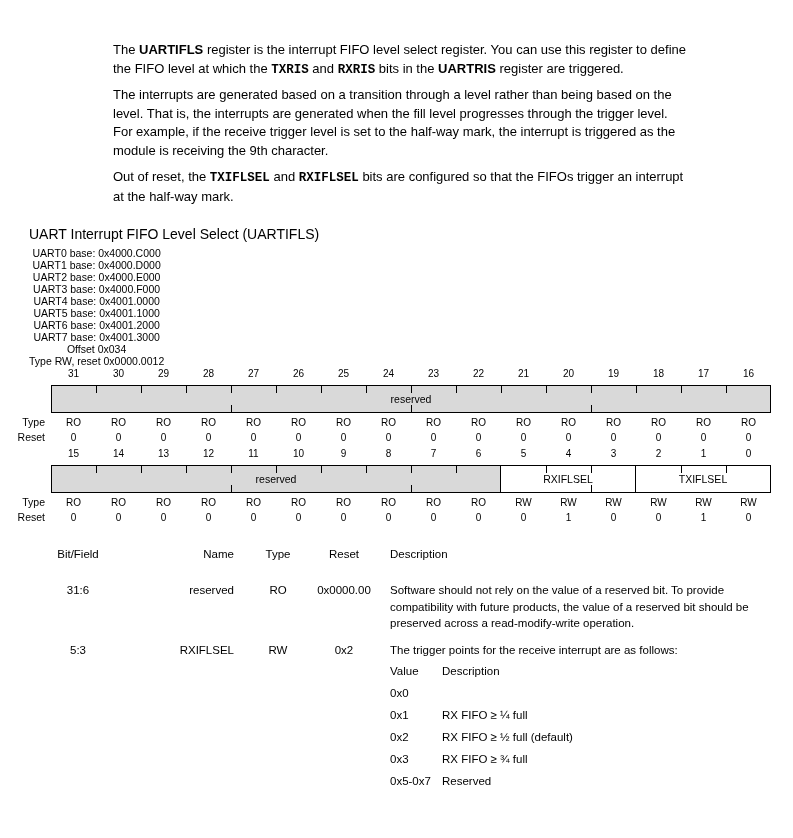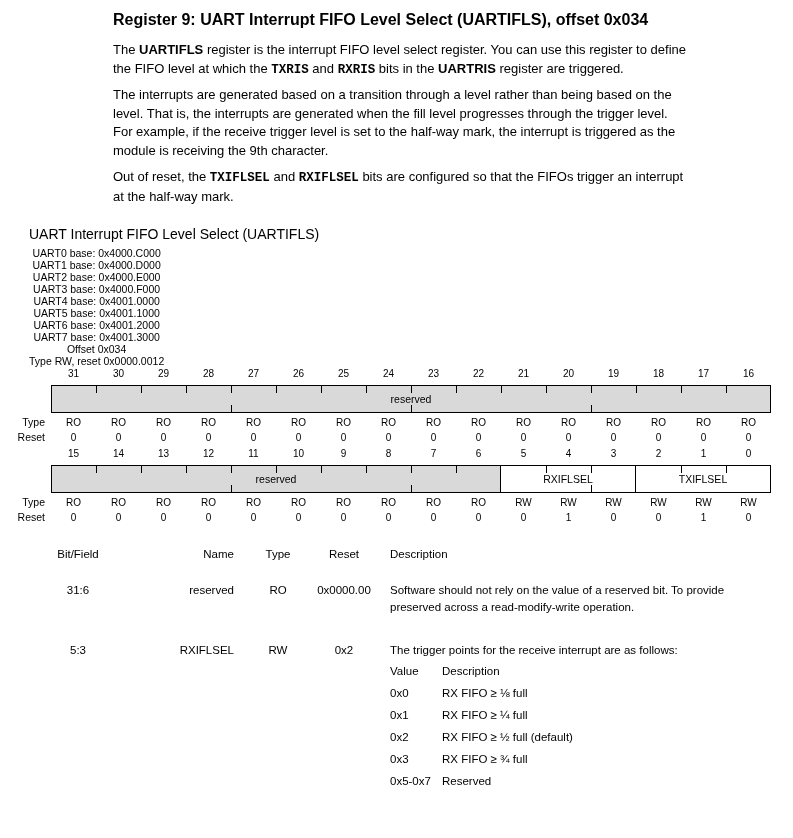--- a/index.html
+++ b/index.html
@@ -44,21 +44,20 @@
   .desc-block { margin-bottom:5.5px; }
   .subtable { }
   .sub-row { display:flex; height:22px; line-height:14px; }
   .sub-col1 { width:52px; }
   .sub-col2 { flex:1; }
 </style>
 </head>
 <body>
 
 <div class="page">
-  <div class="title">Register 9: UART Interrupt FIFO Level Select (UARTIFLS), offset 0x034</div>
   <div id="paras">
       <div class="para" style="top: 41px;">
         <div class="line"><span>The </span><span class="seg-bold">UARTIFLS</span><span> register is the interrupt FIFO level select register. You can use this register to define</span></div>
         <div class="line"><span>the FIFO level at which the </span><span class="seg-mono">TXRIS</span><span> and </span><span class="seg-mono">RXRIS</span><span> bits in the </span><span class="seg-bold">UARTRIS</span><span> register are triggered.</span></div>
       </div>
       <div class="para" style="top: 86px;">
         <div class="line"><span>The interrupts are generated based on a transition through a level rather than being based on the</span></div>
         <div class="line"><span>level. That is, the interrupts are generated when the fill level progresses through the trigger level.</span></div>
         <div class="line"><span>For example, if the receive trigger level is set to the half-way mark, the interrupt is triggered as the</span></div>
         <div class="line"><span>module is receiving the 9th character.</span></div>
@@ -258,41 +257,41 @@
         <span class="c-desc">Description</span>
       </div>
       <div class="ft-row" style="top: 36px;">
         <span class="c-bit">31:6</span>
         <span class="c-name">reserved</span>
         <span class="c-type">RO</span>
         <span class="c-reset">0x0000.00</span>
         <div class="c-desc">
           <div class="desc-block">
             <div class="line">Software should not rely on the value of a reserved bit. To provide</div>
+            <div class="line">compatibility with future products, the value of a reserved bit should be</div>
             <div class="line">preserved across a read-modify-write operation.</div>
           </div>
         </div>
       </div>
       <div class="ft-row" style="top: 96px;">
         <span class="c-bit">5:3</span>
         <span class="c-name">RXIFLSEL</span>
         <span class="c-type">RW</span>
         <span class="c-reset">0x2</span>
         <div class="c-desc">
           <div class="desc-block">
             <div class="line">The trigger points for the receive interrupt are as follows:</div>
           </div>
           <div class="subtable">
             <div class="sub-row">
               <span class="sub-col1">Value</span>
               <span class="sub-col2">Description</span>
             </div>
             <div class="sub-row">
               <span class="sub-col1">0x0</span>
-              <span class="sub-col2">RX FIFO ≥ ⅛ full</span>
             </div>
             <div class="sub-row">
               <span class="sub-col1">0x1</span>
               <span class="sub-col2">RX FIFO ≥ ¼ full</span>
             </div>
             <div class="sub-row">
               <span class="sub-col1">0x2</span>
               <span class="sub-col2">RX FIFO ≥ ½ full (default)</span>
             </div>
             <div class="sub-row">

